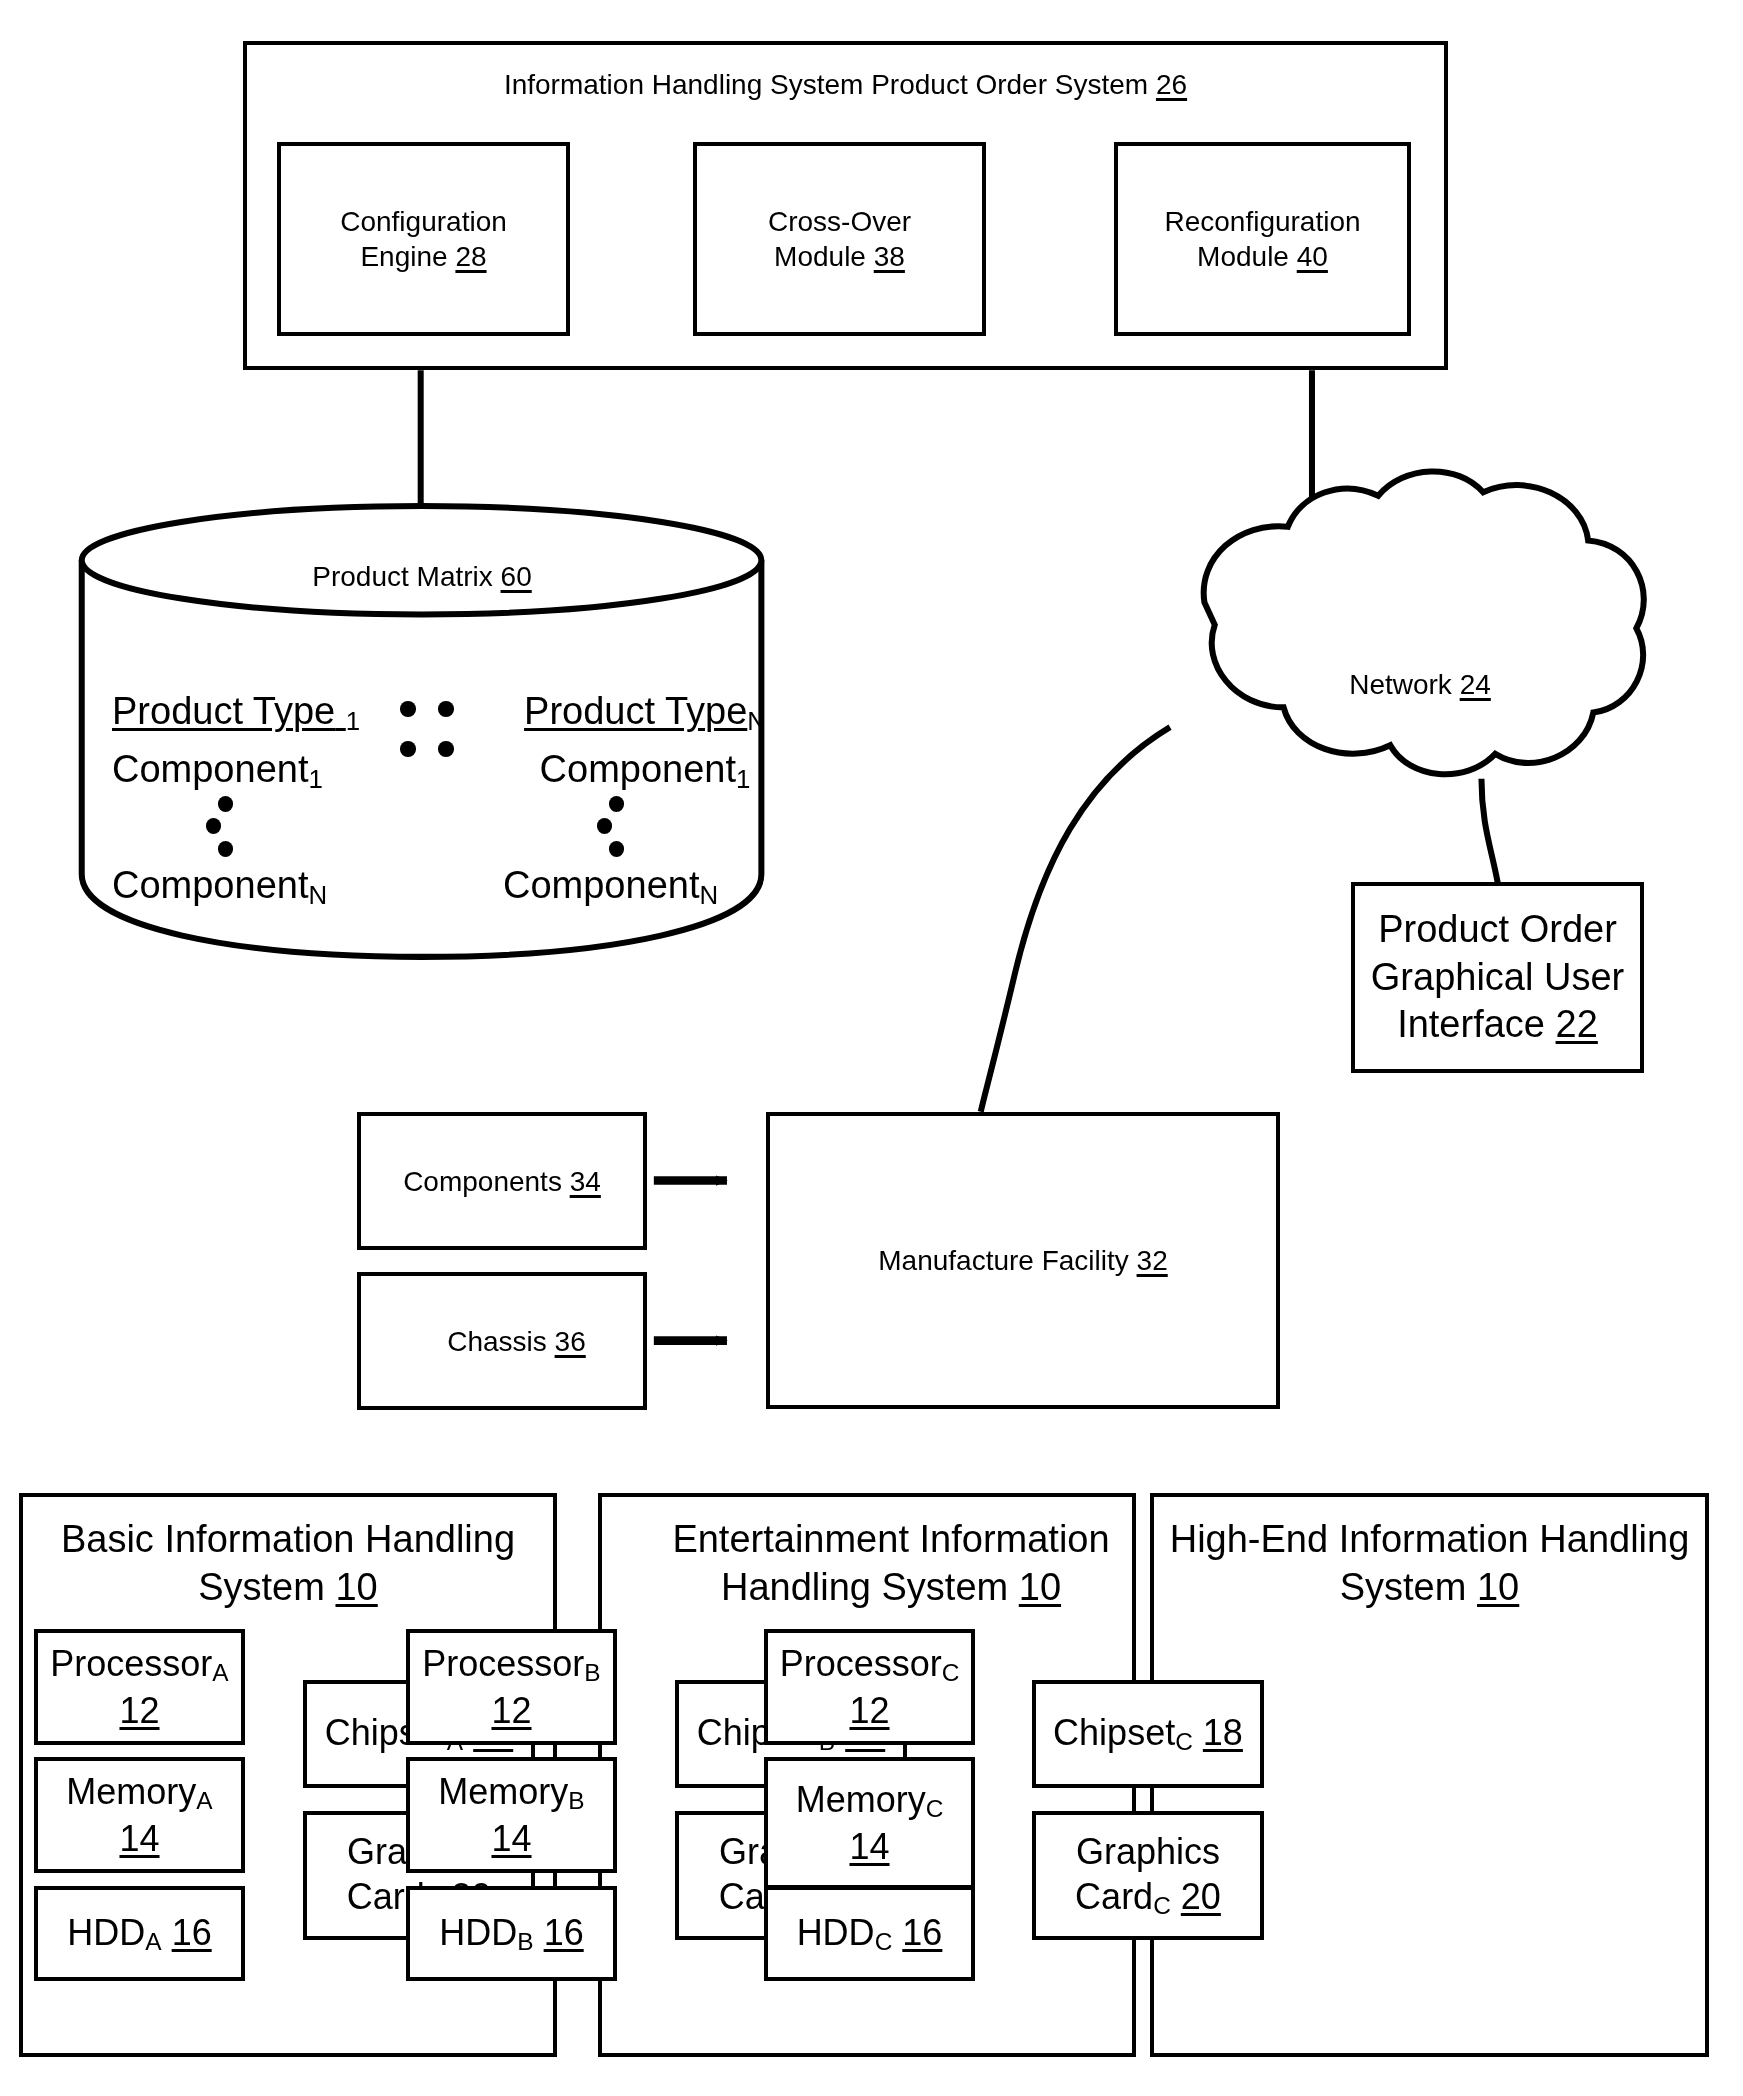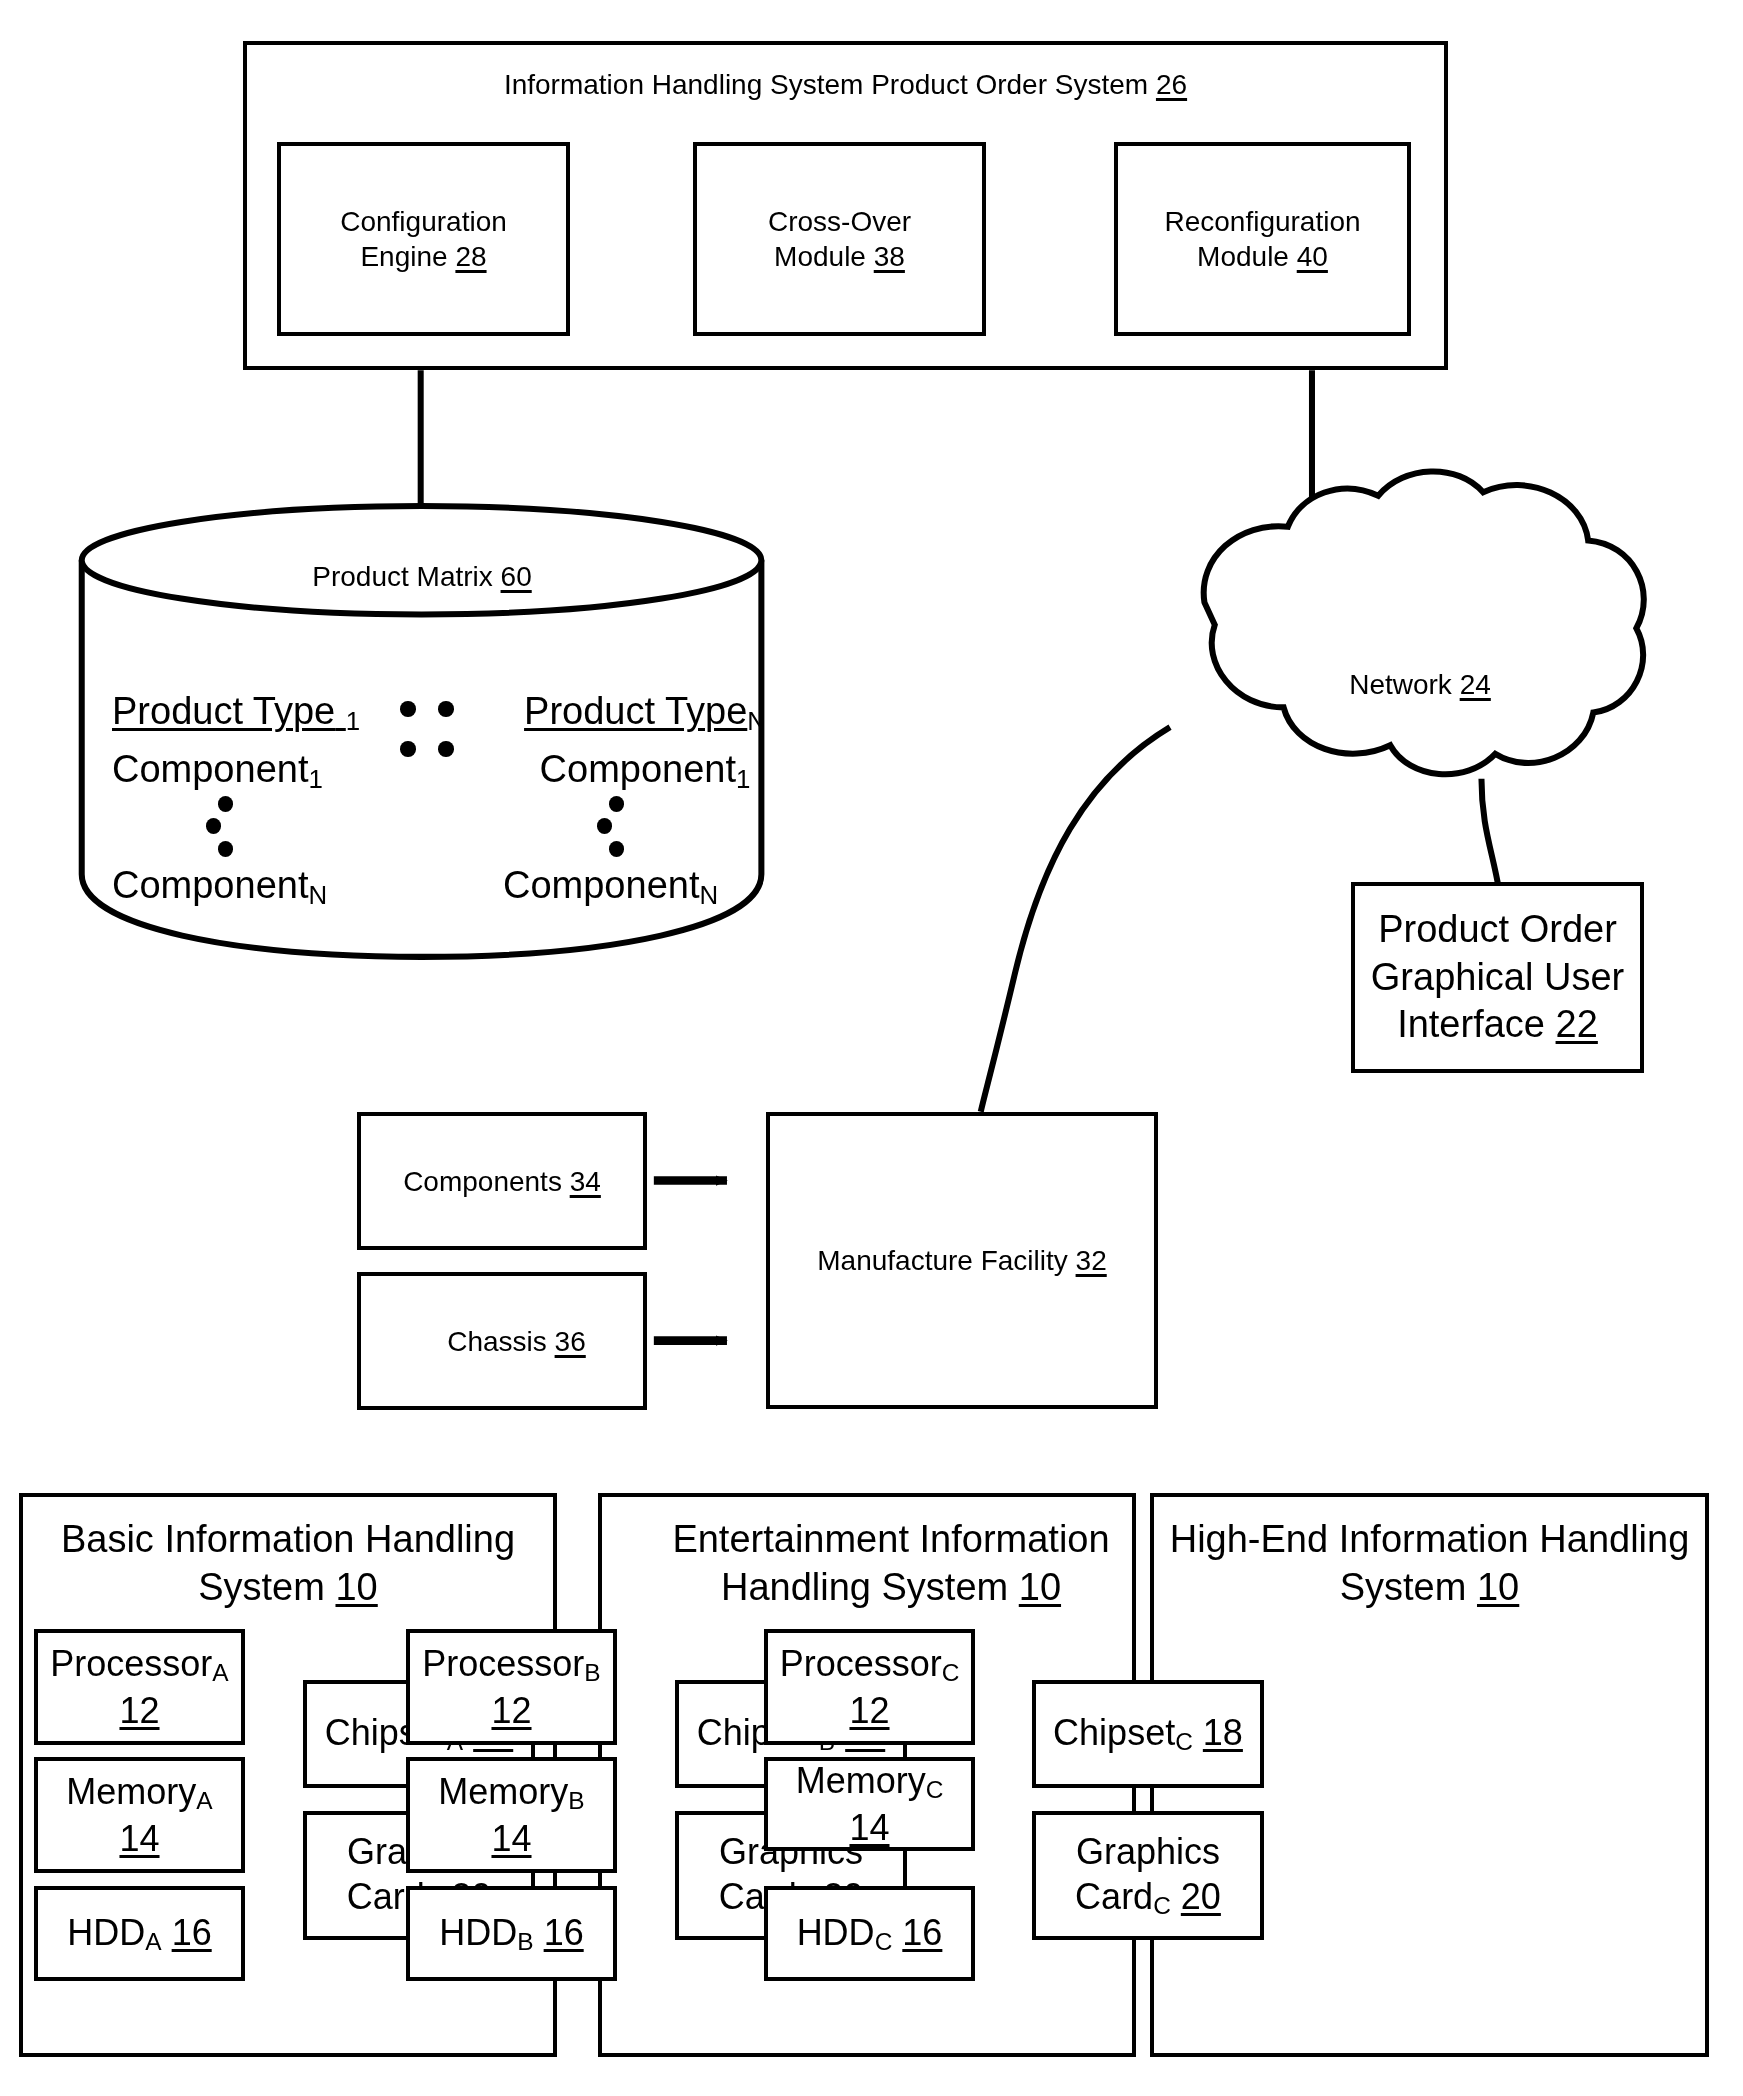--- a/index.html
+++ b/index.html
@@ -217,21 +217,21 @@
     <div>
       <div>Product Order</div>
       <div>Graphical User</div>
       <div>
         <span>Interface</span>
         <span class="u">22</span>
       </div>
     </div>
   </div>
 
-  <div class="box t46" style="left:766px; top:1112px; width:392px; height:297px;">
+  <div class="box t46" style="left:766px; top:1112px; width:514px; height:297px;">
     <div>
       <span>Manufacture Facility</span>
       <span class="u">32</span>
     </div>
   </div>
 
   <div class="box t46" style="left:357px; top:1112px; width:290px; height:138px;">
     <div>
       <span>Components</span>
       <span class="u">34</span>
@@ -336,21 +336,21 @@
       <span>System</span>
       <span class="u">10</span>
     </div>
   </div>
   <div class="box t42" style="left:764px; top:1629px; width:211px; height:116px;">
     <div>
       <div><span>Processor</span><sub>C</sub></div>
       <div class="u">12</div>
     </div>
   </div>
-  <div class="box t42" style="left:764px; top:1757px; width:211px; height:94px;">
+  <div class="box t42" style="left:764px; top:1757px; width:211px; height:132px;">
     <div>
       <div><span>Memory</span><sub>C</sub></div>
       <div class="u">14</div>
     </div>
   </div>
   <div class="box t42" style="left:764px; top:1886px; width:211px; height:95px;">
     <div>
       <span>HDD</span><sub>C</sub>
       <span class="u">16</span>
     </div>

